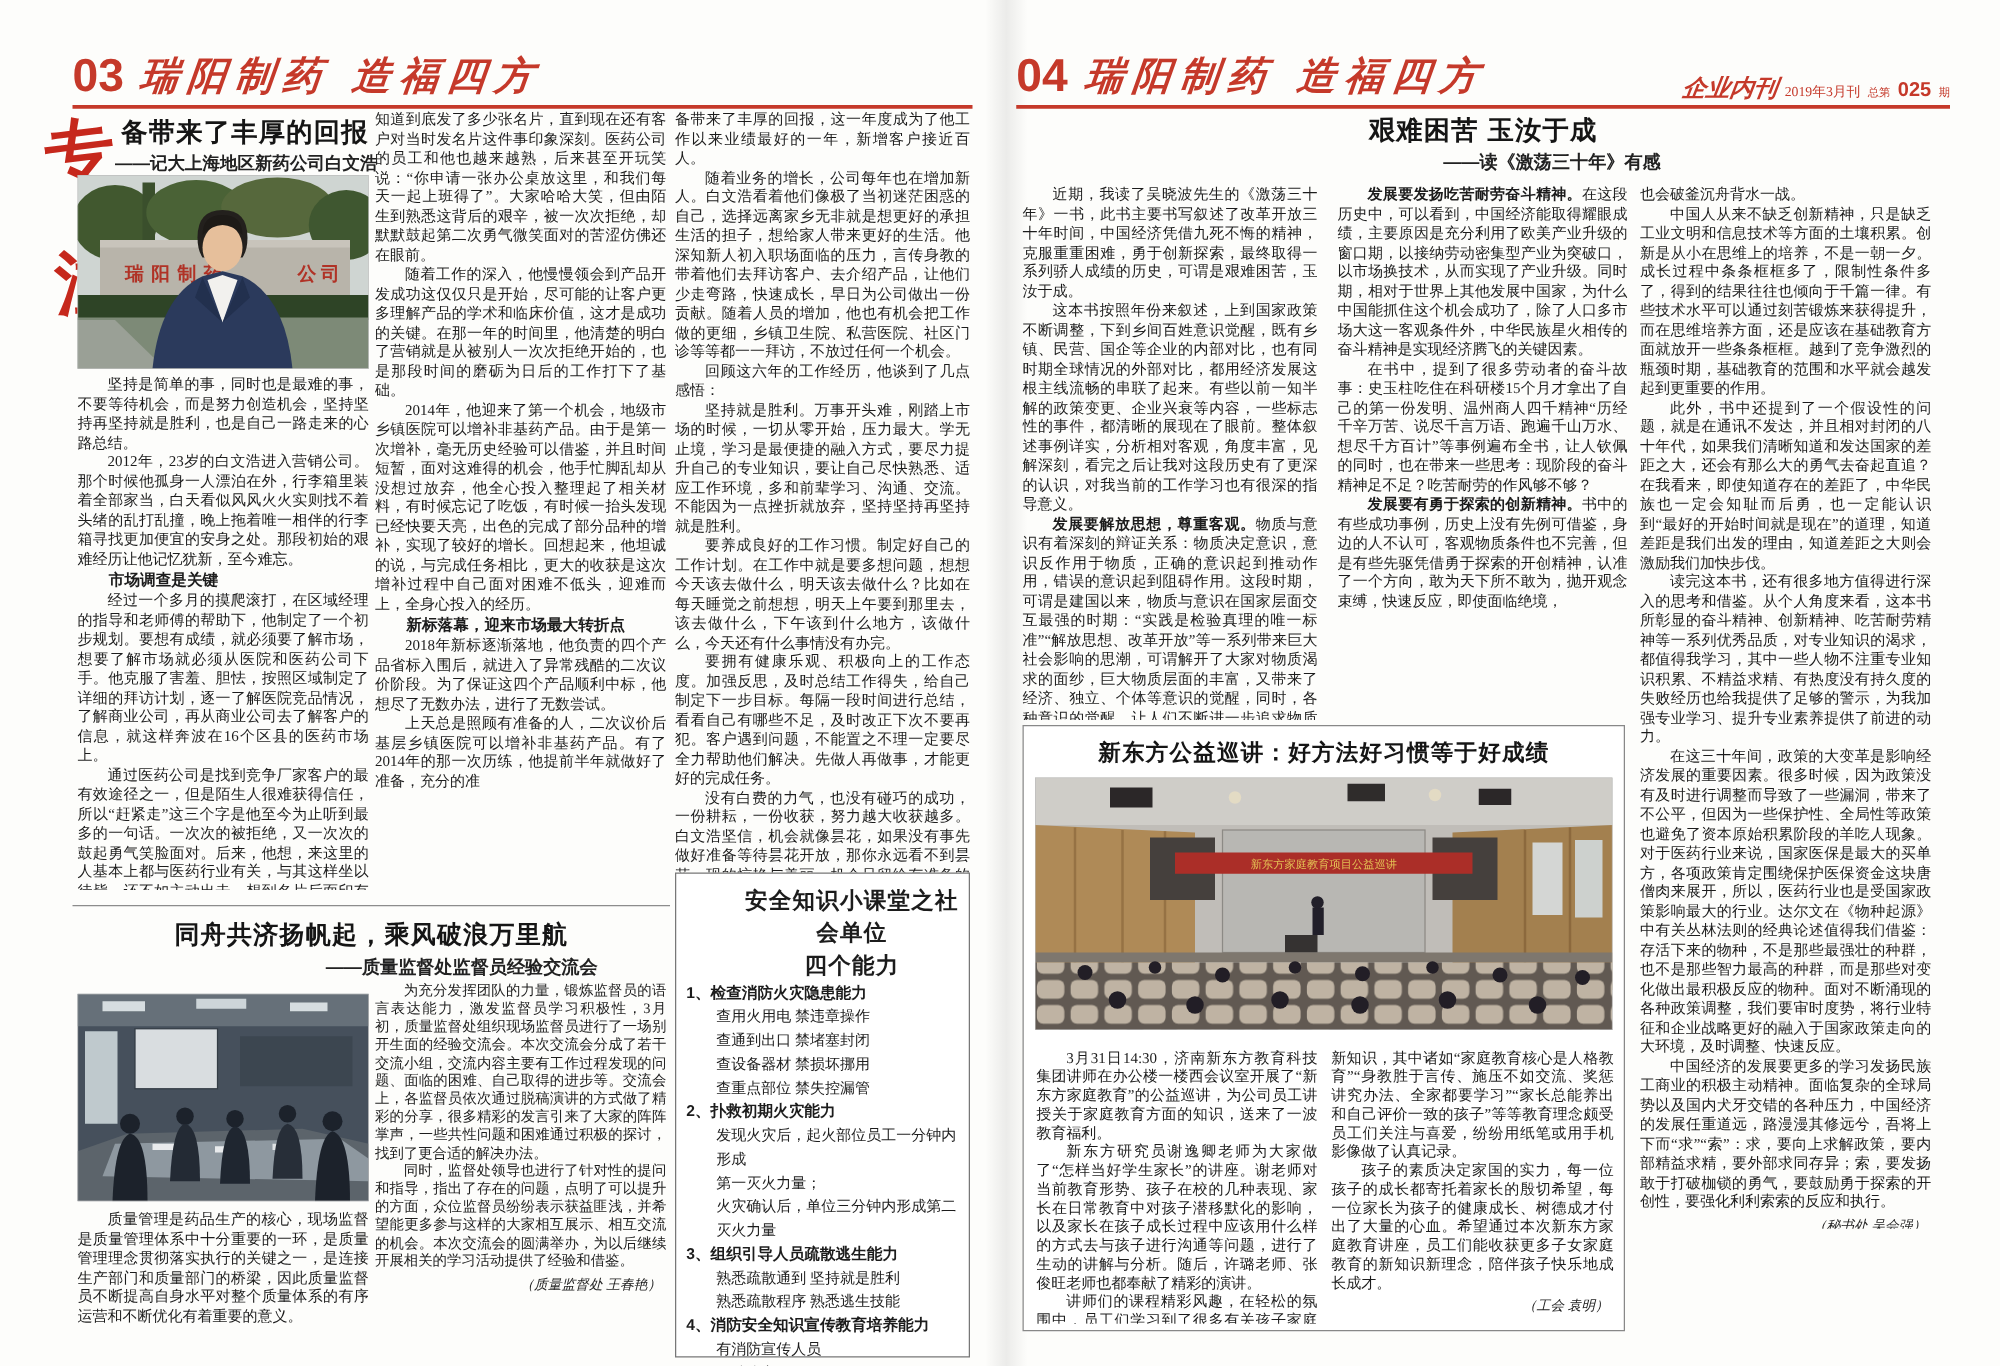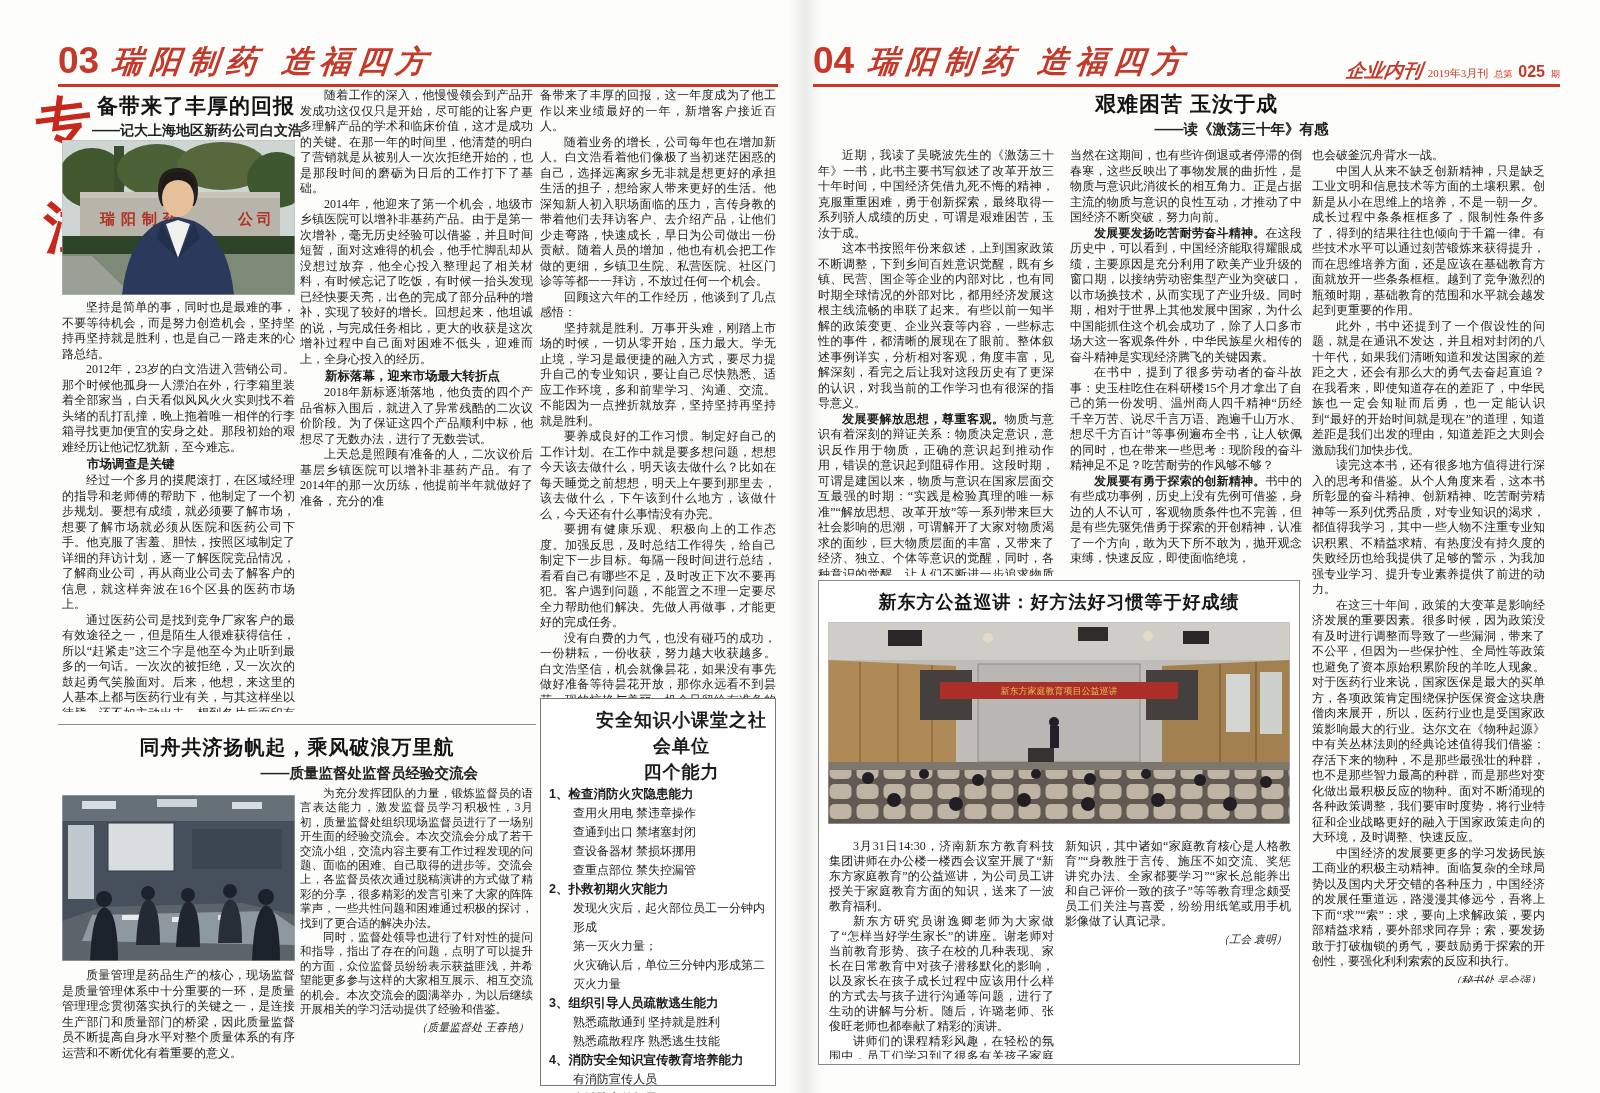--- a/index.html
+++ b/index.html
@@ -87,20 +87,21 @@
 
   <div class="col" style="left:62px;top:300px;width:233px;height:412px;">
     <p class="p">坚持是简单的事，同时也是最难的事，不要等待机会，而是努力创造机会，坚持坚持再坚持就是胜利，也是自己一路走来的心路总结。</p>
     <p class="p">2012年，23岁的白文浩进入营销公司。那个时候他孤身一人漂泊在外，行李箱里装着全部家当，白天看似风风火火实则找不着头绪的乱打乱撞，晚上拖着唯一相伴的行李箱寻找更加便宜的安身之处。那段初始的艰难经历让他记忆犹新，至今难忘。</p>
     <div class="inhead">市场调查是关键</div>
     <p class="p">经过一个多月的摸爬滚打，在区域经理的指导和老师傅的帮助下，他制定了一个初步规划。要想有成绩，就必须要了解市场，想要了解市场就必须从医院和医药公司下手。他克服了害羞、胆怯，按照区域制定了详细的拜访计划，逐一了解医院竞品情况，了解商业公司，再从商业公司去了解客户的信息，就这样奔波在16个区县的医药市场上。</p>
     <p class="p">通过医药公司是找到竞争厂家客户的最有效途径之一，但是陌生人很难获得信任，所以“赶紧走”这三个字是他至今为止听到最多的一句话。一次次的被拒绝，又一次次的鼓起勇气笑脸面对。后来，他想，来这里的人基本上都与医药行业有关，与其这样坐以待毙，还不如主动出击，想到名片后面印有公司产品，于是后来每一次被拒绝他就到大厅里面挨个发名片，自己也不</p>
   </div>
 
   <div class="col" style="left:300px;top:88px;width:233px;height:624px;">
+    <p class="p cont">知道到底发了多少张名片，直到现在还有客户对当时发名片这件事印象深刻。医药公司的员工和他也越来越熟，后来甚至开玩笑说：“你申请一张办公桌放这里，和我们每天一起上班得了”。大家哈哈大笑，但由陌生到熟悉这背后的艰辛，被一次次拒绝，却默默鼓起第二次勇气微笑面对的苦涩仿佛还在眼前。</p>
     <p class="p">随着工作的深入，他慢慢领会到产品开发成功这仅仅只是开始，尽可能的让客户更多理解产品的学术和临床价值，这才是成功的关键。在那一年的时间里，他清楚的明白了营销就是从被别人一次次拒绝开始的，也是那段时间的磨砺为日后的工作打下了基础。</p>
     <p class="p">2014年，他迎来了第一个机会，地级市乡镇医院可以增补非基药产品。由于是第一次增补，毫无历史经验可以借鉴，并且时间短暂，面对这难得的机会，他手忙脚乱却从没想过放弃，他全心投入整理起了相关材料，有时候忘记了吃饭，有时候一抬头发现已经快要天亮，出色的完成了部分品种的增补，实现了较好的增长。回想起来，他坦诚的说，与完成任务相比，更大的收获是这次增补过程中自己面对困难不低头，迎难而上，全身心投入的经历。</p>
     <div class="inhead">新标落幕，迎来市场最大转折点</div>
     <p class="p">2018年新标逐渐落地，他负责的四个产品省标入围后，就进入了异常残酷的二次议价阶段。为了保证这四个产品顺利中标，他想尽了无数办法，进行了无数尝试。</p>
     <p class="p">上天总是照顾有准备的人，二次议价后基层乡镇医院可以增补非基药产品。有了2014年的那一次历练，他提前半年就做好了准备，充分的准</p>
   </div>
 
   <div class="col" style="left:540px;top:88px;width:236px;height:628px;">
     <p class="p cont">备带来了丰厚的回报，这一年度成为了他工作以来业绩最好的一年，新增客户接近百人。</p>
     <p class="p">随着业务的增长，公司每年也在增加新人。白文浩看着他们像极了当初迷茫困惑的自己，选择远离家乡无非就是想更好的承担生活的担子，想给家人带来更好的生活。他深知新人初入职场面临的压力，言传身教的带着他们去拜访客户、去介绍产品，让他们少走弯路，快速成长，早日为公司做出一份贡献。随着人员的增加，他也有机会把工作做的更细，乡镇卫生院、私营医院、社区门诊等等都一一拜访，不放过任何一个机会。</p>
@@ -197,21 +198,20 @@
   <div class="abs t-big" style="left:23px;top:90px;width:747px;font-size:21px;">艰难困苦  玉汝于成</div>
   <div class="abs t-sub" style="left:23px;top:120px;width:747px;font-size:14.5px;text-align:center;padding-left:110px;box-sizing:border-box;">——读《激荡三十年》有感</div>
 
   <div class="col" style="left:28px;top:148px;width:236px;height:428px;">
     <p class="p">近期，我读了吴晓波先生的《激荡三十年》一书，此书主要书写叙述了改革开放三十年时间，中国经济凭借九死不悔的精神，克服重重困难，勇于创新探索，最终取得一系列骄人成绩的历史，可谓是艰难困苦，玉汝于成。</p>
     <p class="p">这本书按照年份来叙述，上到国家政策不断调整，下到乡间百姓意识觉醒，既有乡镇、民营、国企等企业的内部对比，也有同时期全球情况的外部对比，都用经济发展这根主线流畅的串联了起来。有些以前一知半解的政策变更、企业兴衰等内容，一些标志性的事件，都清晰的展现在了眼前。整体叙述事例详实，分析相对客观，角度丰富，见解深刻，看完之后让我对这段历史有了更深的认识，对我当前的工作学习也有很深的指导意义。</p>
     <p class="p"><b class="lead">发展要解放思想，尊重客观。</b><span>物质与意识有着深刻的辩证关系：物质决定意识，意识反作用于物质，正确的意识起到推动作用，错误的意识起到阻碍作用。这段时期，可谓是建国以来，物质与意识在国家层面交互最强的时期：“实践是检验真理的唯一标准”“解放思想、改革开放”等一系列带来巨大社会影响的思潮，可谓解开了大家对物质渴求的面纱，巨大物质层面的丰富，又带来了经济、独立、个体等意识的觉醒，同时，各种意识的觉醒，让人们不断进一步追求物质上的更多占有。</span></p>
   </div>
 
   <div class="col" style="left:280px;top:148px;width:232px;height:428px;">
-    <p class="p cont">当然在这期间，也有些许倒退或者停滞的倒春寒，这些反映出了事物发展的曲折性，是物质与意识此消彼长的相互角力。正是占据主流的物质与意识的良性互动，才推动了中国经济不断突破，努力向前。</p>
     <p class="p"><b class="lead">发展要发扬吃苦耐劳奋斗精神。</b><span>在这段历史中，可以看到，中国经济能取得耀眼成绩，主要原因是充分利用了欧美产业升级的窗口期，以接纳劳动密集型产业为突破口，以市场换技术，从而实现了产业升级。同时期，相对于世界上其他发展中国家，为什么中国能抓住这个机会成功了，除了人口多市场大这一客观条件外，中华民族星火相传的奋斗精神是实现经济腾飞的关键因素。</span></p>
     <p class="p">在书中，提到了很多劳动者的奋斗故事：史玉柱吃住在科研楼15个月才拿出了自己的第一份发明、温州商人四千精神“历经千辛万苦、说尽千言万语、跑遍千山万水、想尽千方百计”等事例遍布全书，让人钦佩的同时，也在带来一些思考：现阶段的奋斗精神足不足？吃苦耐劳的作风够不够？</p>
     <p class="p"><b class="lead">发展要有勇于探索的创新精神。</b><span>书中的有些成功事例，历史上没有先例可借鉴，身边的人不认可，客观物质条件也不完善，但是有些先驱凭借勇于探索的开创精神，认准了一个方向，敢为天下所不敢为，抛开观念束缚，快速反应，即使面临绝境，</span></p>
   </div>
 
   <div class="col" style="left:522px;top:148px;width:233px;height:835px;">
     <p class="p cont">也会破釜沉舟背水一战。</p>
     <p class="p">中国人从来不缺乏创新精神，只是缺乏工业文明和信息技术等方面的土壤积累。创新是从小在思维上的培养，不是一朝一夕。成长过程中条条框框多了，限制性条件多了，得到的结果往往也倾向于千篇一律。有些技术水平可以通过刻苦锻炼来获得提升，而在思维培养方面，还是应该在基础教育方面就放开一些条条框框。越到了竞争激烈的瓶颈时期，基础教育的范围和水平就会越发起到更重要的作用。</p>
     <p class="p">此外，书中还提到了一个假设性的问题，就是在通讯不发达，并且相对封闭的八十年代，如果我们清晰知道和发达国家的差距之大，还会有那么大的勇气去奋起直追？在我看来，即使知道存在的差距了，中华民族也一定会知耻而后勇，也一定能认识到“最好的开始时间就是现在”的道理，知道差距是我们出发的理由，知道差距之大则会激励我们加快步伐。</p>
     <p class="p">读完这本书，还有很多地方值得进行深入的思考和借鉴。从个人角度来看，这本书所彰显的奋斗精神、创新精神、吃苦耐劳精神等一系列优秀品质，对专业知识的渴求，都值得我学习，其中一些人物不注重专业知识积累、不精益求精、有热度没有持久度的失败经历也给我提供了足够的警示，为我加强专业学习、提升专业素养提供了前进的动力。</p>
@@ -278,16 +278,17 @@
         <rect x="0" y="0" width="462" height="202" fill="none" stroke="#bbb"></rect>
       </svg>
     </div>
     <div class="col boxcol" style="left:10px;top:258px;width:225px;height:220px;">
       <p class="p">3月31日14:30，济南新东方教育科技集团讲师在办公楼一楼西会议室开展了“新东方家庭教育”的公益巡讲，为公司员工讲授关于家庭教育方面的知识，送来了一波教育福利。</p>
       <p class="p">新东方研究员谢逸卿老师为大家做了“怎样当好学生家长”的讲座。谢老师对当前教育形势、孩子在校的几种表现、家长在日常教育中对孩子潜移默化的影响，以及家长在孩子成长过程中应该用什么样的方式去与孩子进行沟通等问题，进行了生动的讲解与分析。随后，许璐老师、张俊旺老师也都奉献了精彩的演讲。</p>
       <p class="p">讲师们的课程精彩风趣，在轻松的氛围中，员工们学习到了很多有关孩子家庭教育的</p>
     </div>
     <div class="col boxcol" style="left:246px;top:258px;width:226px;height:220px;">
       <p class="p cont">新知识，其中诸如“家庭教育核心是人格教育”“身教胜于言传、施压不如交流、奖惩讲究办法、全家都要学习”“家长总能养出和自己评价一致的孩子”等等教育理念颇受员工们关注与喜爱，纷纷用纸笔或用手机影像做了认真记录。</p>
+      <p class="p">孩子的素质决定家国的实力，每一位孩子的成长都寄托着家长的殷切希望，每一位家长为孩子的健康成长、树德成才付出了大量的心血。希望通过本次新东方家庭教育讲座，员工们能收获更多子女家庭教育的新知识新理念，陪伴孩子快乐地成长成才。</p>
       <div class="byline">（工会 袁明）</div>
     </div>
   </div>
 </div>
 
 </body></html>

